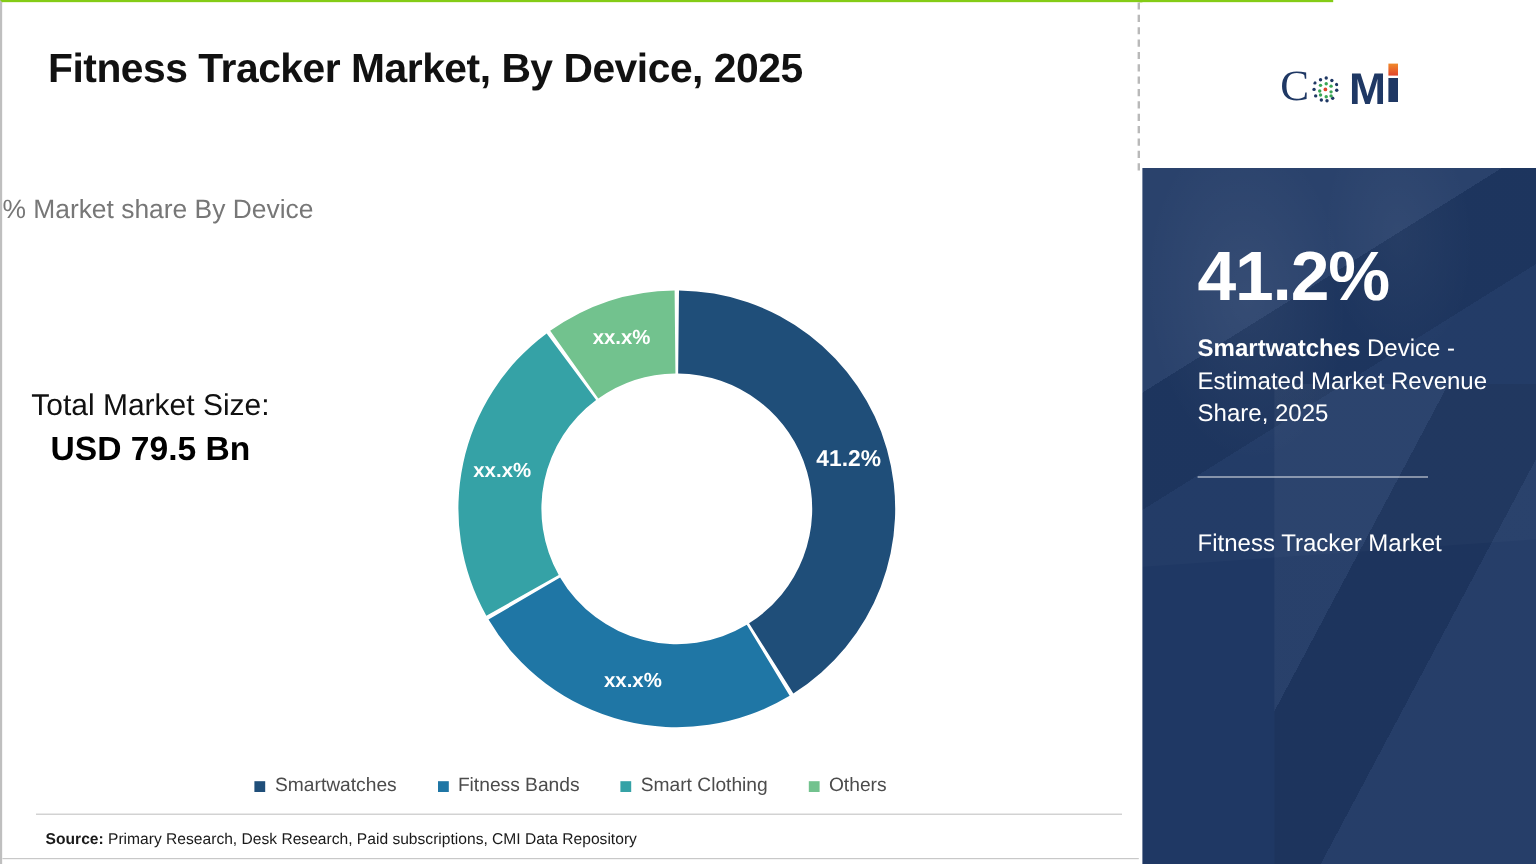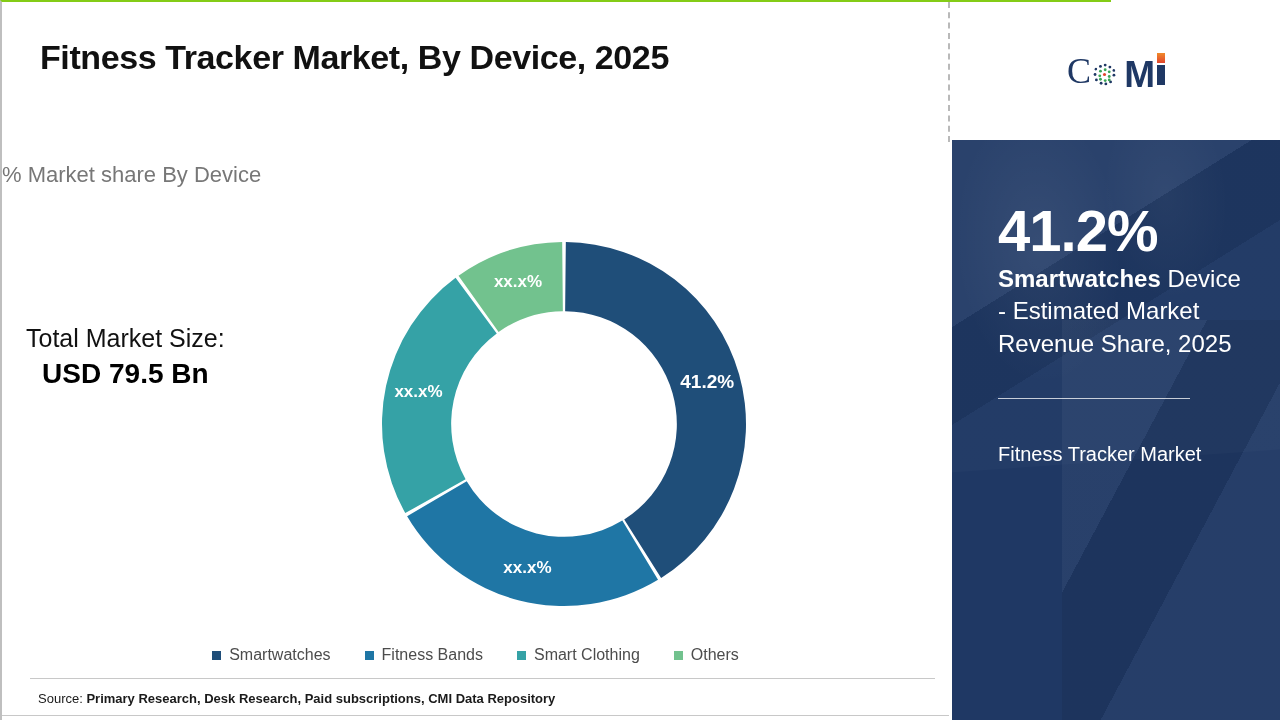--- a/index.html
+++ b/index.html
@@ -117,22 +117,22 @@
     width:905px; height:1px;
     background:#c8c8c8;
   }
   #source-line {
     position:absolute;
     left:36px; top:689px;
     font-size:13px;
     color:#1a1a1a;
     white-space:nowrap;
   }
-  #source-label { font-weight:normal; }
-  #source-text  { font-weight:bold;margin-top:28px; }
+  #source-label { font-weight:bold; }
+  #source-text  { font-weight:normal;margin-top:28px; }
   #bottom-rule {
     position:absolute;
     left:0; top:713px;
     width:947px; height:1px;
     background:#c8c8c8;
   }
 
   
   #dashed-divider {
     position:absolute;
@@ -234,22 +234,22 @@
     padding:62px 34px 0 46px;
   }
   #stat-value {
     font-size:58px;
     font-weight:bold;
     color:#ffffff;
     line-height:1;
     letter-spacing:-1px;
   }
   #stat-desc {
-    margin-top:3px;
-    font-size:24px;
+    margin-top:18px;
+    font-size:20px;
     color:#ffffff;
     line-height:1.35;
     font-weight:normal;
     max-width:250px;
   }
   #stat-desc-strong { font-weight:bold; }
   #panel-divider {
     margin-top:38px;
     width:192px; height:1px;
     background:rgba(255,255,255,0.75);

